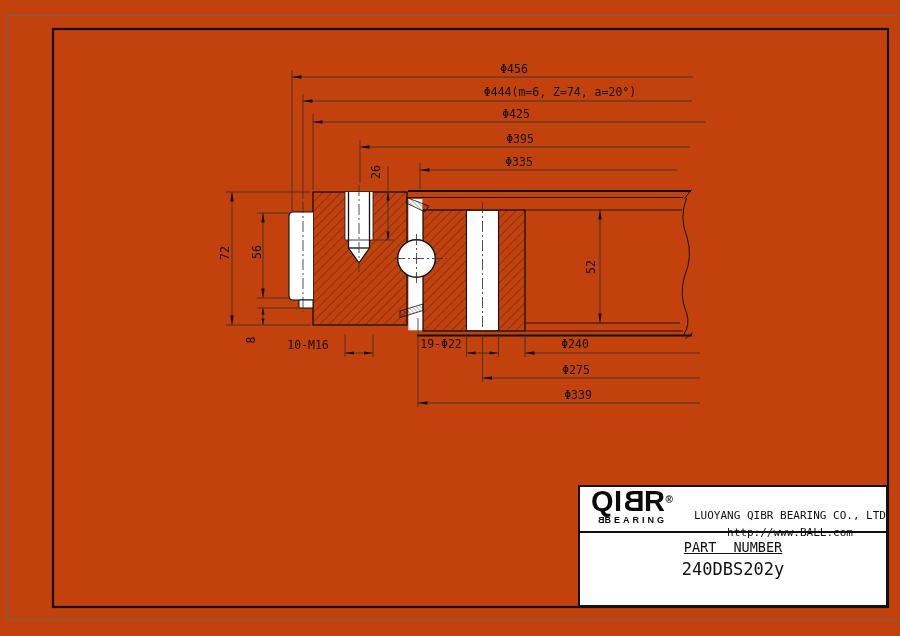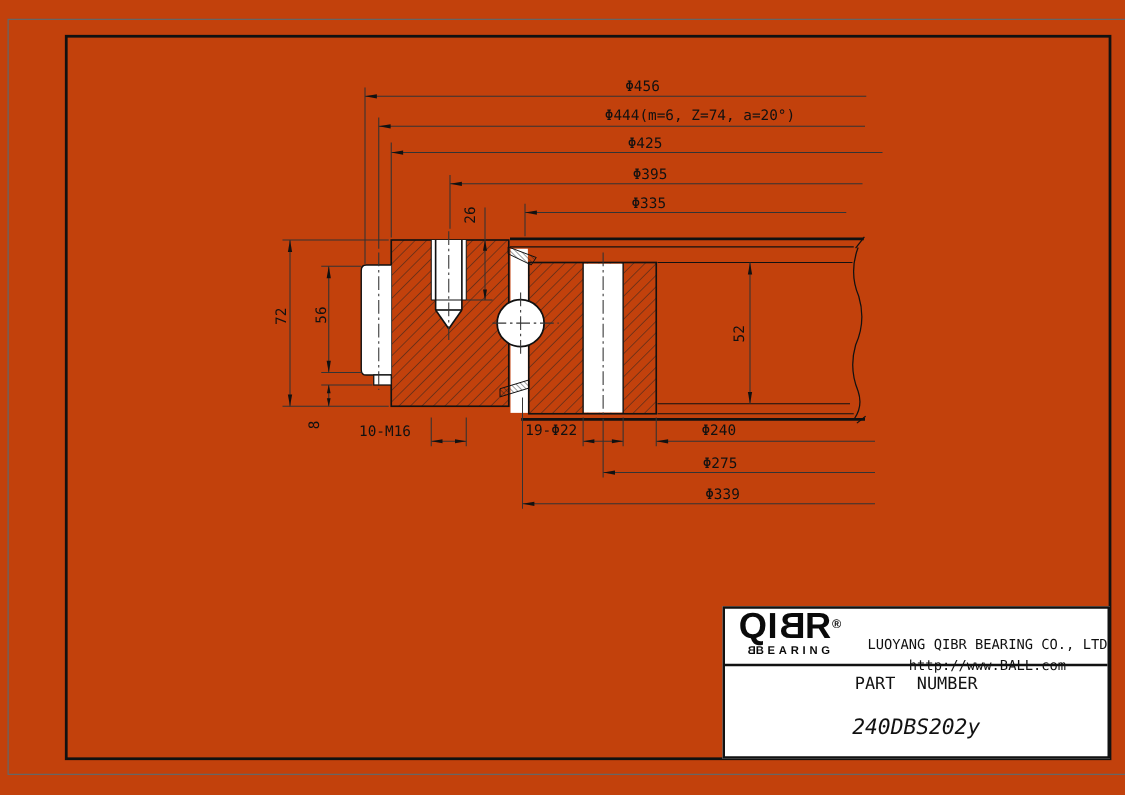--- a/index.html
+++ b/index.html
@@ -17,22 +17,22 @@
   .logo-reg{font-size:10px;vertical-align:top;position:relative;top:-2px;font-weight:bold;}
   .mirror{display:inline-block;transform:scaleX(-1);}
   .logo-sub{font-family:"Liberation Sans",sans-serif;font-weight:bold;font-size:9px;
             letter-spacing:3px;color:#0a0a0a;margin-left:4px;line-height:11px;}
   .company-cell{flex:1;text-align:center;font-size:11px;line-height:17px;padding-top:20px;
                 color:#111;white-space:nowrap;}
   .tb-row2{display:flex;height:72px;}
   .desc-cell{width:160px;border-right:2px solid #111;box-sizing:border-box;
              font-size:13.5px;line-height:21px;padding:5px 0 0 27px;color:#111;white-space:nowrap;}
   .pn-cell{flex:1;text-align:center;color:#111;}
-  .pn-label{font-size:13.5px;word-spacing:9px;margin-top:6px;}
-  .pn-value{font-size:17px;margin-top:17px;font-style:italic;}
+  .pn-label{font-size:13.5px;word-spacing:9px;margin-top:6px;text-decoration:underline;}
+  .pn-value{font-size:17px;margin-top:4px;}
 </style>
 </head>
 <body>
 
 <div id="page">
 
 <svg id="cad" width="900" height="636" viewBox="0 0 900 636">
   <defs>
     <pattern id="h1" width="6.5" height="6.5" patternUnits="userSpaceOnUse" patternTransform="rotate(-45)">
       <line x1="0" y1="0" x2="6.5" y2="0" stroke="#222" stroke-width="0.75"></line>

